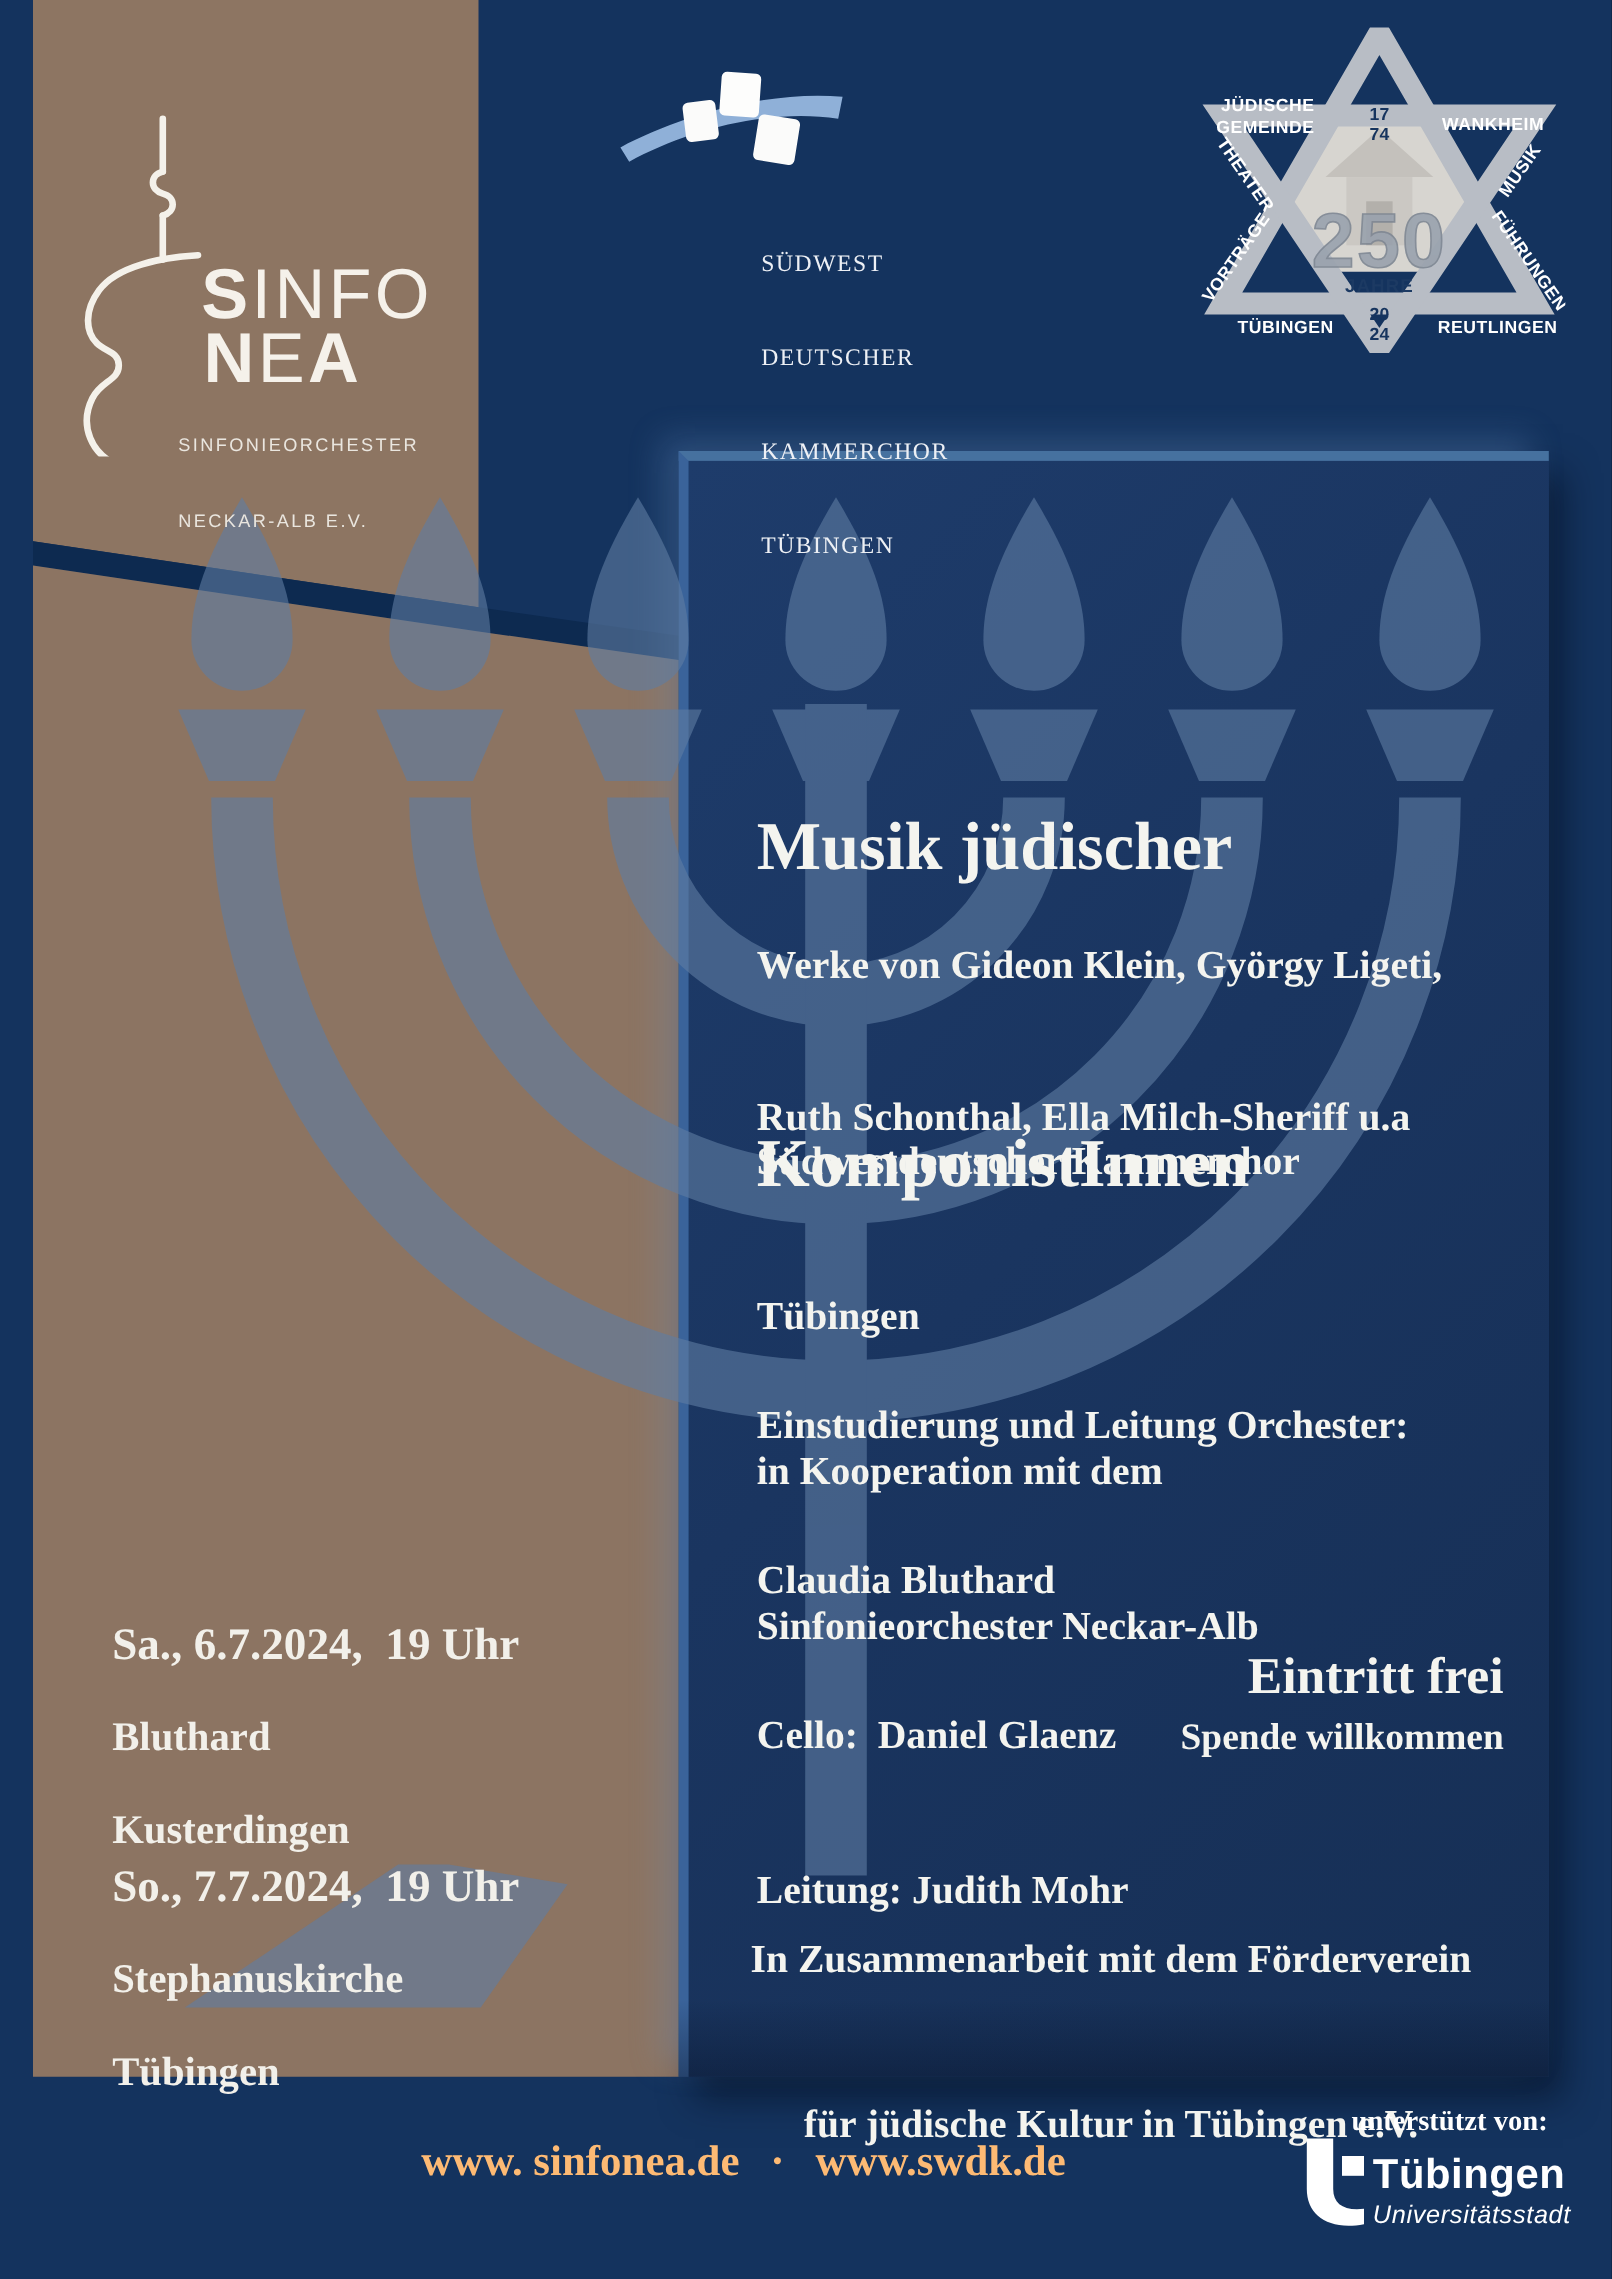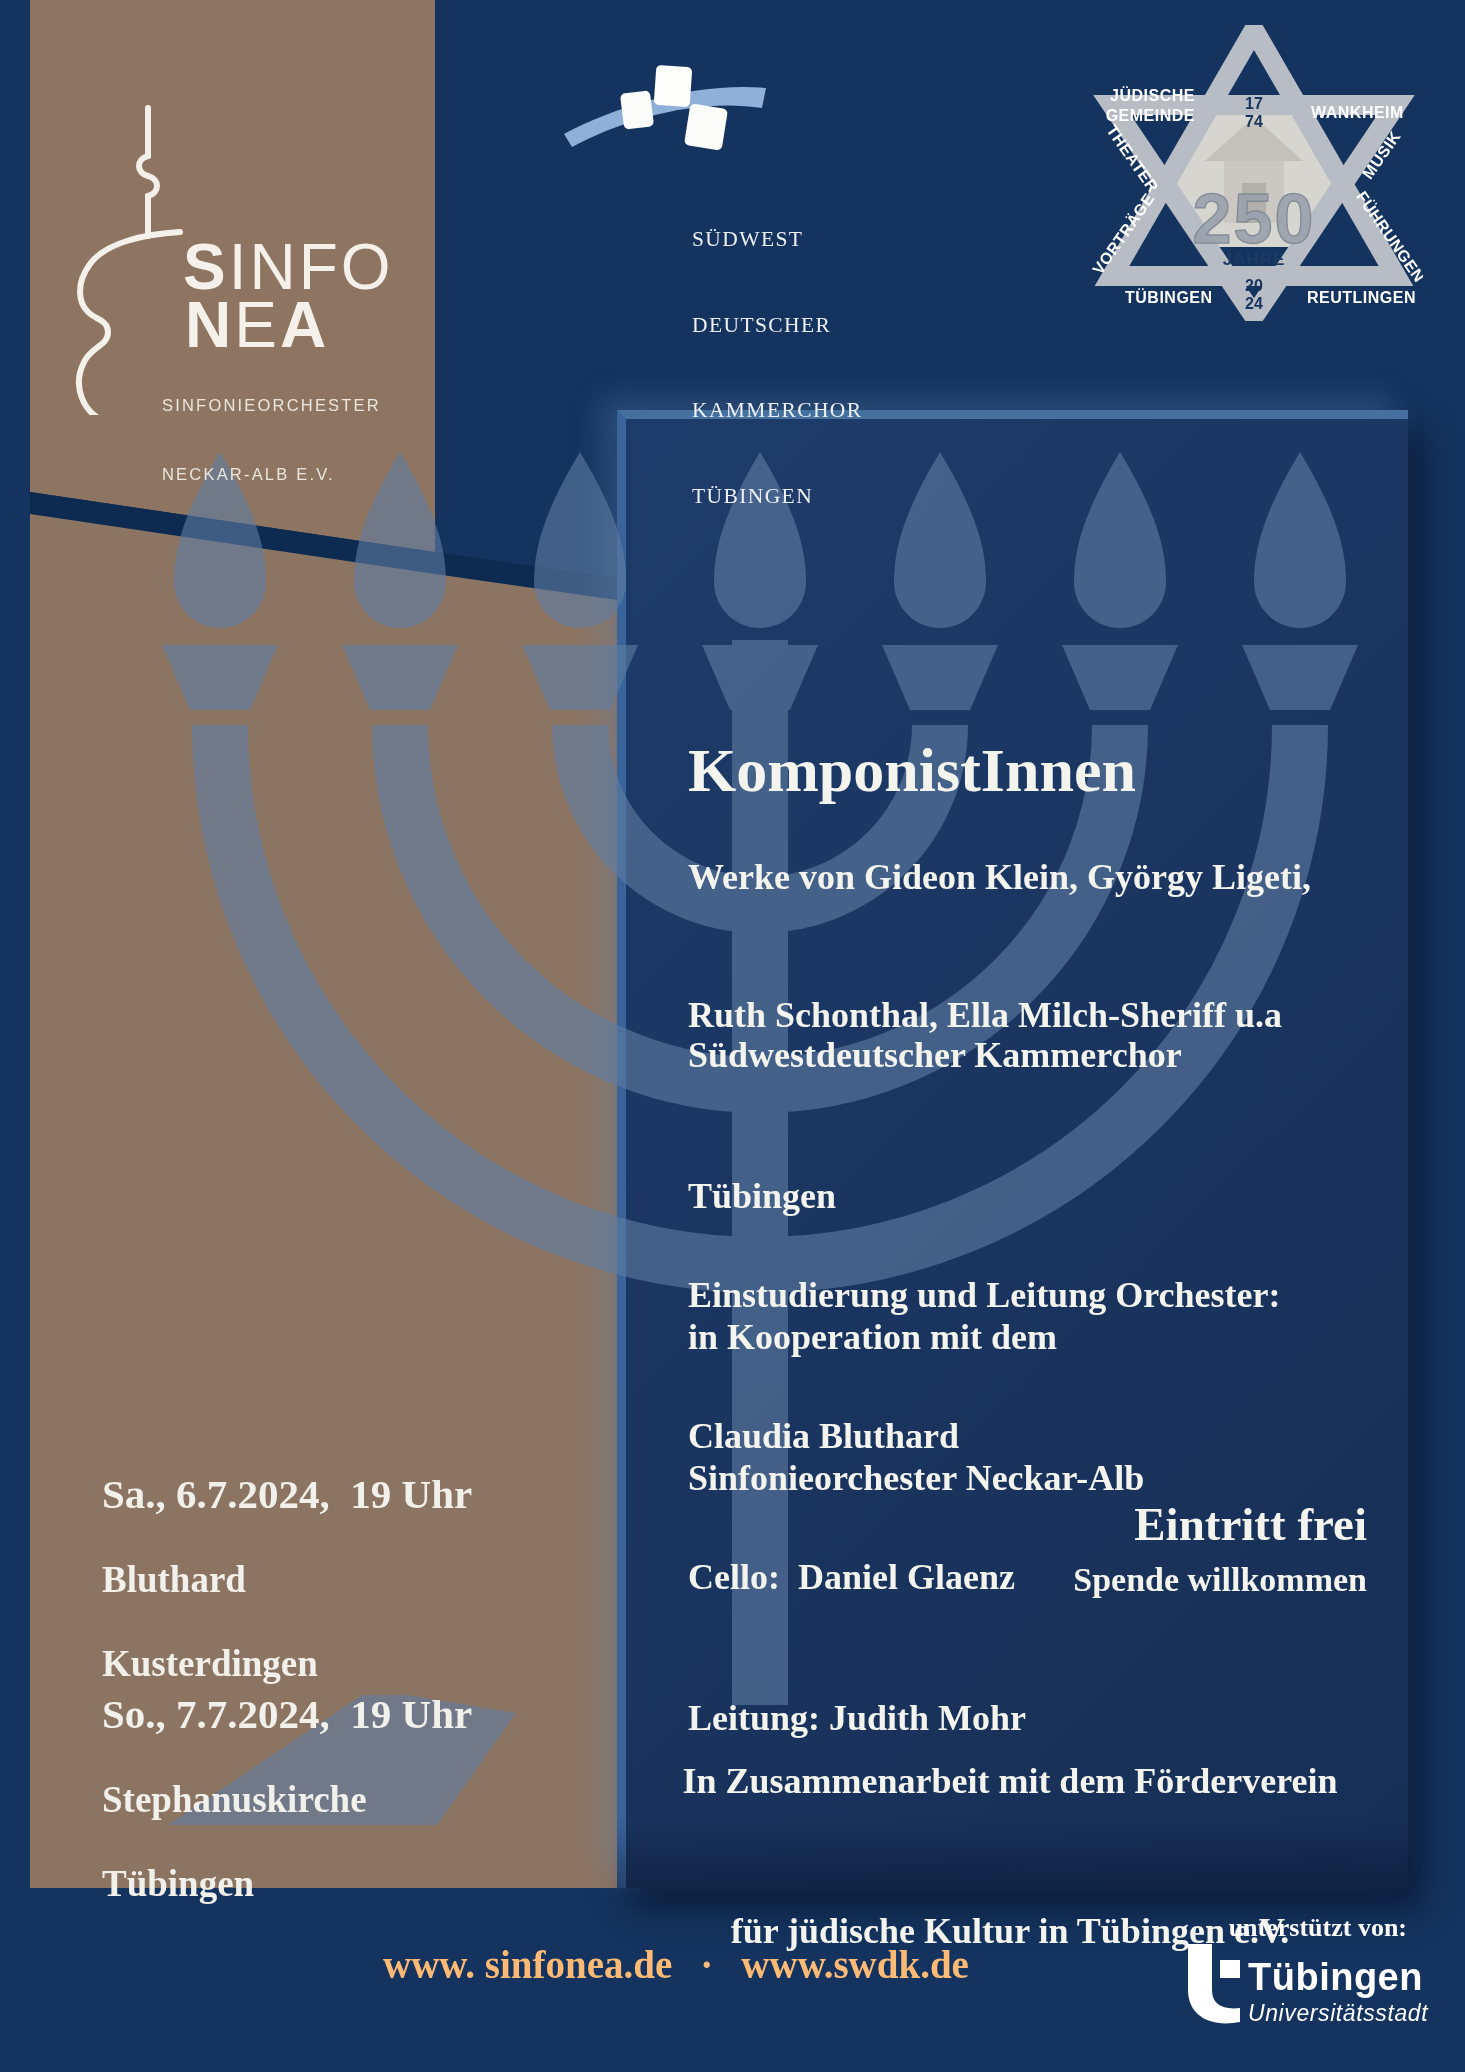--- a/index.html
+++ b/index.html
@@ -154,20 +154,21 @@
     <div class="d2">Bluthard</div>
     <div class="d2">Kusterdingen</div>
   </div>
   <div class="dates" style="top:1652px">
     <div class="d1">So., 7.7.2024,  19 Uhr</div>
     <div class="d2">Stephanuskirche</div>
     <div class="d2">Tübingen</div>
   </div>
 
   <div class="ptxt heading">
+    <div>Musik jüdischer</div>
     <div>KomponistInnen</div>
   </div>
   <div class="ptxt works">
     <div>Werke von Gideon Klein, György Ligeti,</div>
     <div>Ruth Schonthal, Ella Milch-Sheriff u.a</div>
   </div>
   <div class="ptxt ensemble">
     <div>Südwestdeutscher Kammerchor</div>
     <div>Tübingen</div>
     <div>in Kooperation mit dem</div>

